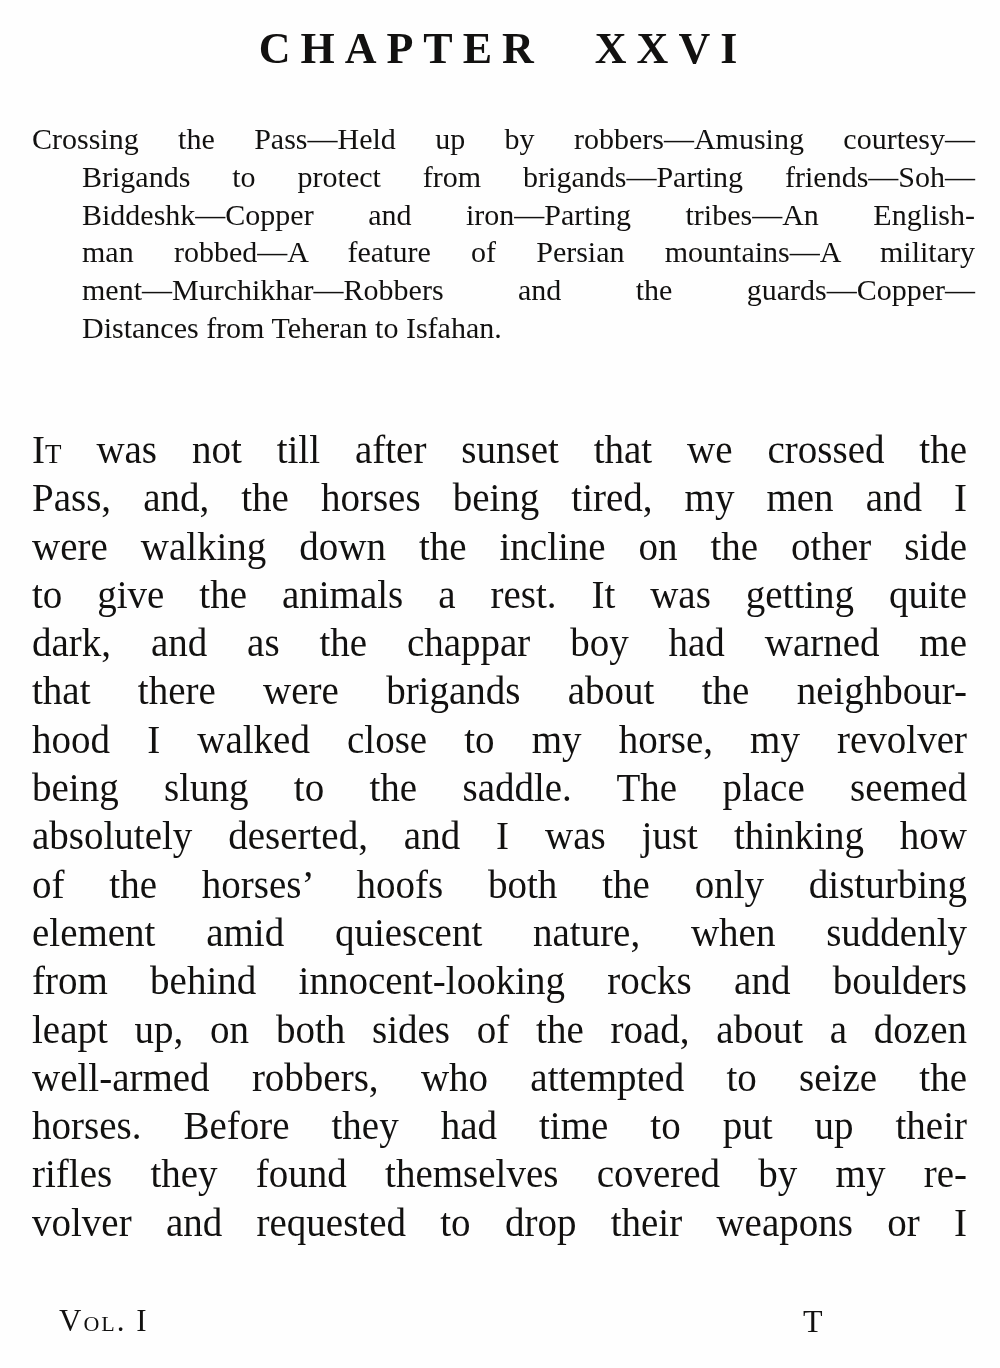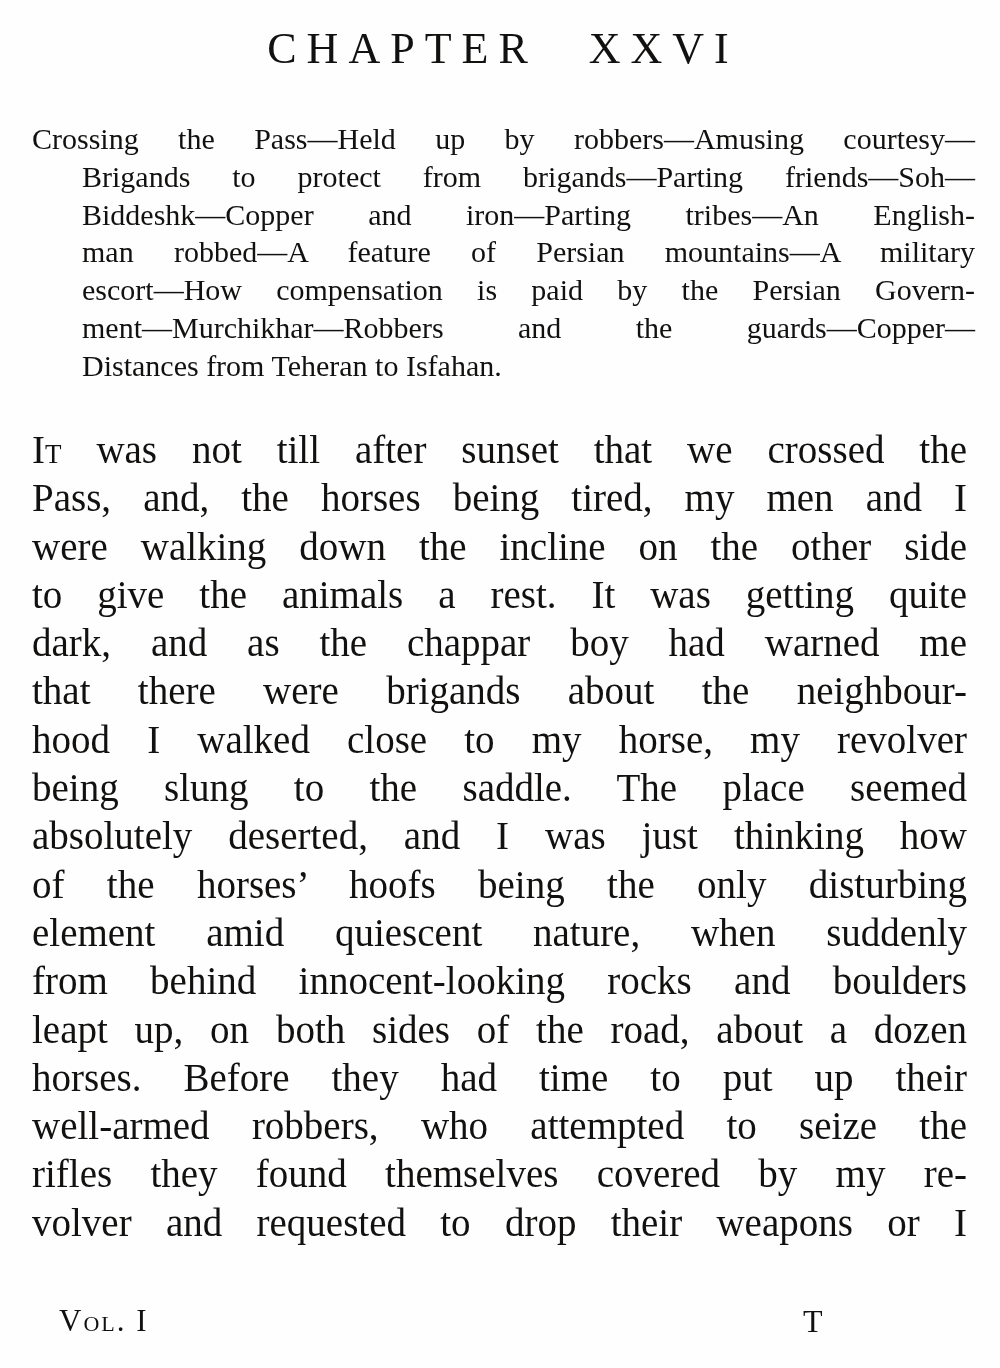--- a/index.html
+++ b/index.html
@@ -19,21 +19,21 @@
   .heading {
     position: absolute;
     top: 22px;
     left: 0;
     right: 0;
     text-align: center;
     font-size: 44px;
     line-height: 54px;
     letter-spacing: 10px;
     word-spacing: 30px;
-    font-weight: normal;
+    font-weight: bold;
     padding-left: 6px;
   }
   .summary {
     position: absolute;
     top: 120px;
     left: 32px;
     width: 943px;
     font-size: 30px;
   }
   .summary .sline {
@@ -88,41 +88,40 @@
 
 <div class="page">
 
   <div class="heading">CHAPTER XXVI</div>
 
   <div class="summary">
     <div class="sline">Crossing the Pass—Held up by robbers—Amusing courtesy—</div>
     <div class="sline cont">Brigands to protect from brigands—Parting friends—Soh—</div>
     <div class="sline cont">Biddeshk—Copper and iron—Parting tribes—An English-</div>
     <div class="sline cont">man robbed—A feature of Persian mountains—A military</div>
-    <div class="sline cont">escort—How compensation is paid by the Persian Govern-</div>
     <div class="sline cont">ment—Murchikhar—Robbers and the guards—Copper—</div>
     <div class="sline cont last">Distances from Teheran to Isfahan.</div>
   </div>
 
   <div class="bodytext">
     <div class="bline"><span class="lead">It</span><span> was not till after sunset that we crossed the</span></div>
     <div class="bline">Pass, and, the horses being tired, my men and I</div>
     <div class="bline">were walking down the incline on the other side</div>
     <div class="bline">to give the animals a rest.  It was getting quite</div>
     <div class="bline">dark, and as the chappar boy had warned me</div>
     <div class="bline">that there were brigands about the neighbour-</div>
     <div class="bline">hood I walked close to my horse, my revolver</div>
     <div class="bline">being slung to the saddle.  The place seemed</div>
     <div class="bline">absolutely deserted, and I was just thinking how</div>
-    <div class="bline">of the horses’ hoofs being the only disturbing</div>
+    <div class="bline">of the horses’ hoofs both the only disturbing</div>
     <div class="bline">element amid quiescent nature, when suddenly</div>
     <div class="bline">from behind innocent-looking rocks and boulders</div>
     <div class="bline">leapt up, on both sides of the road, about a dozen</div>
+    <div class="bline">well-armed robbers, who attempted to seize the</div>
     <div class="bline">horses.  Before they had time to put up their</div>
-    <div class="bline">well-armed robbers, who attempted to seize the</div>
     <div class="bline">rifles they found themselves covered by my re-</div>
     <div class="bline">volver and requested to drop their weapons or I</div>
   </div>
 
   <div class="footer-vol">Vol. I</div>
   <div class="footer-catchword">T</div>
 
 </div>
 
 </body></html>

